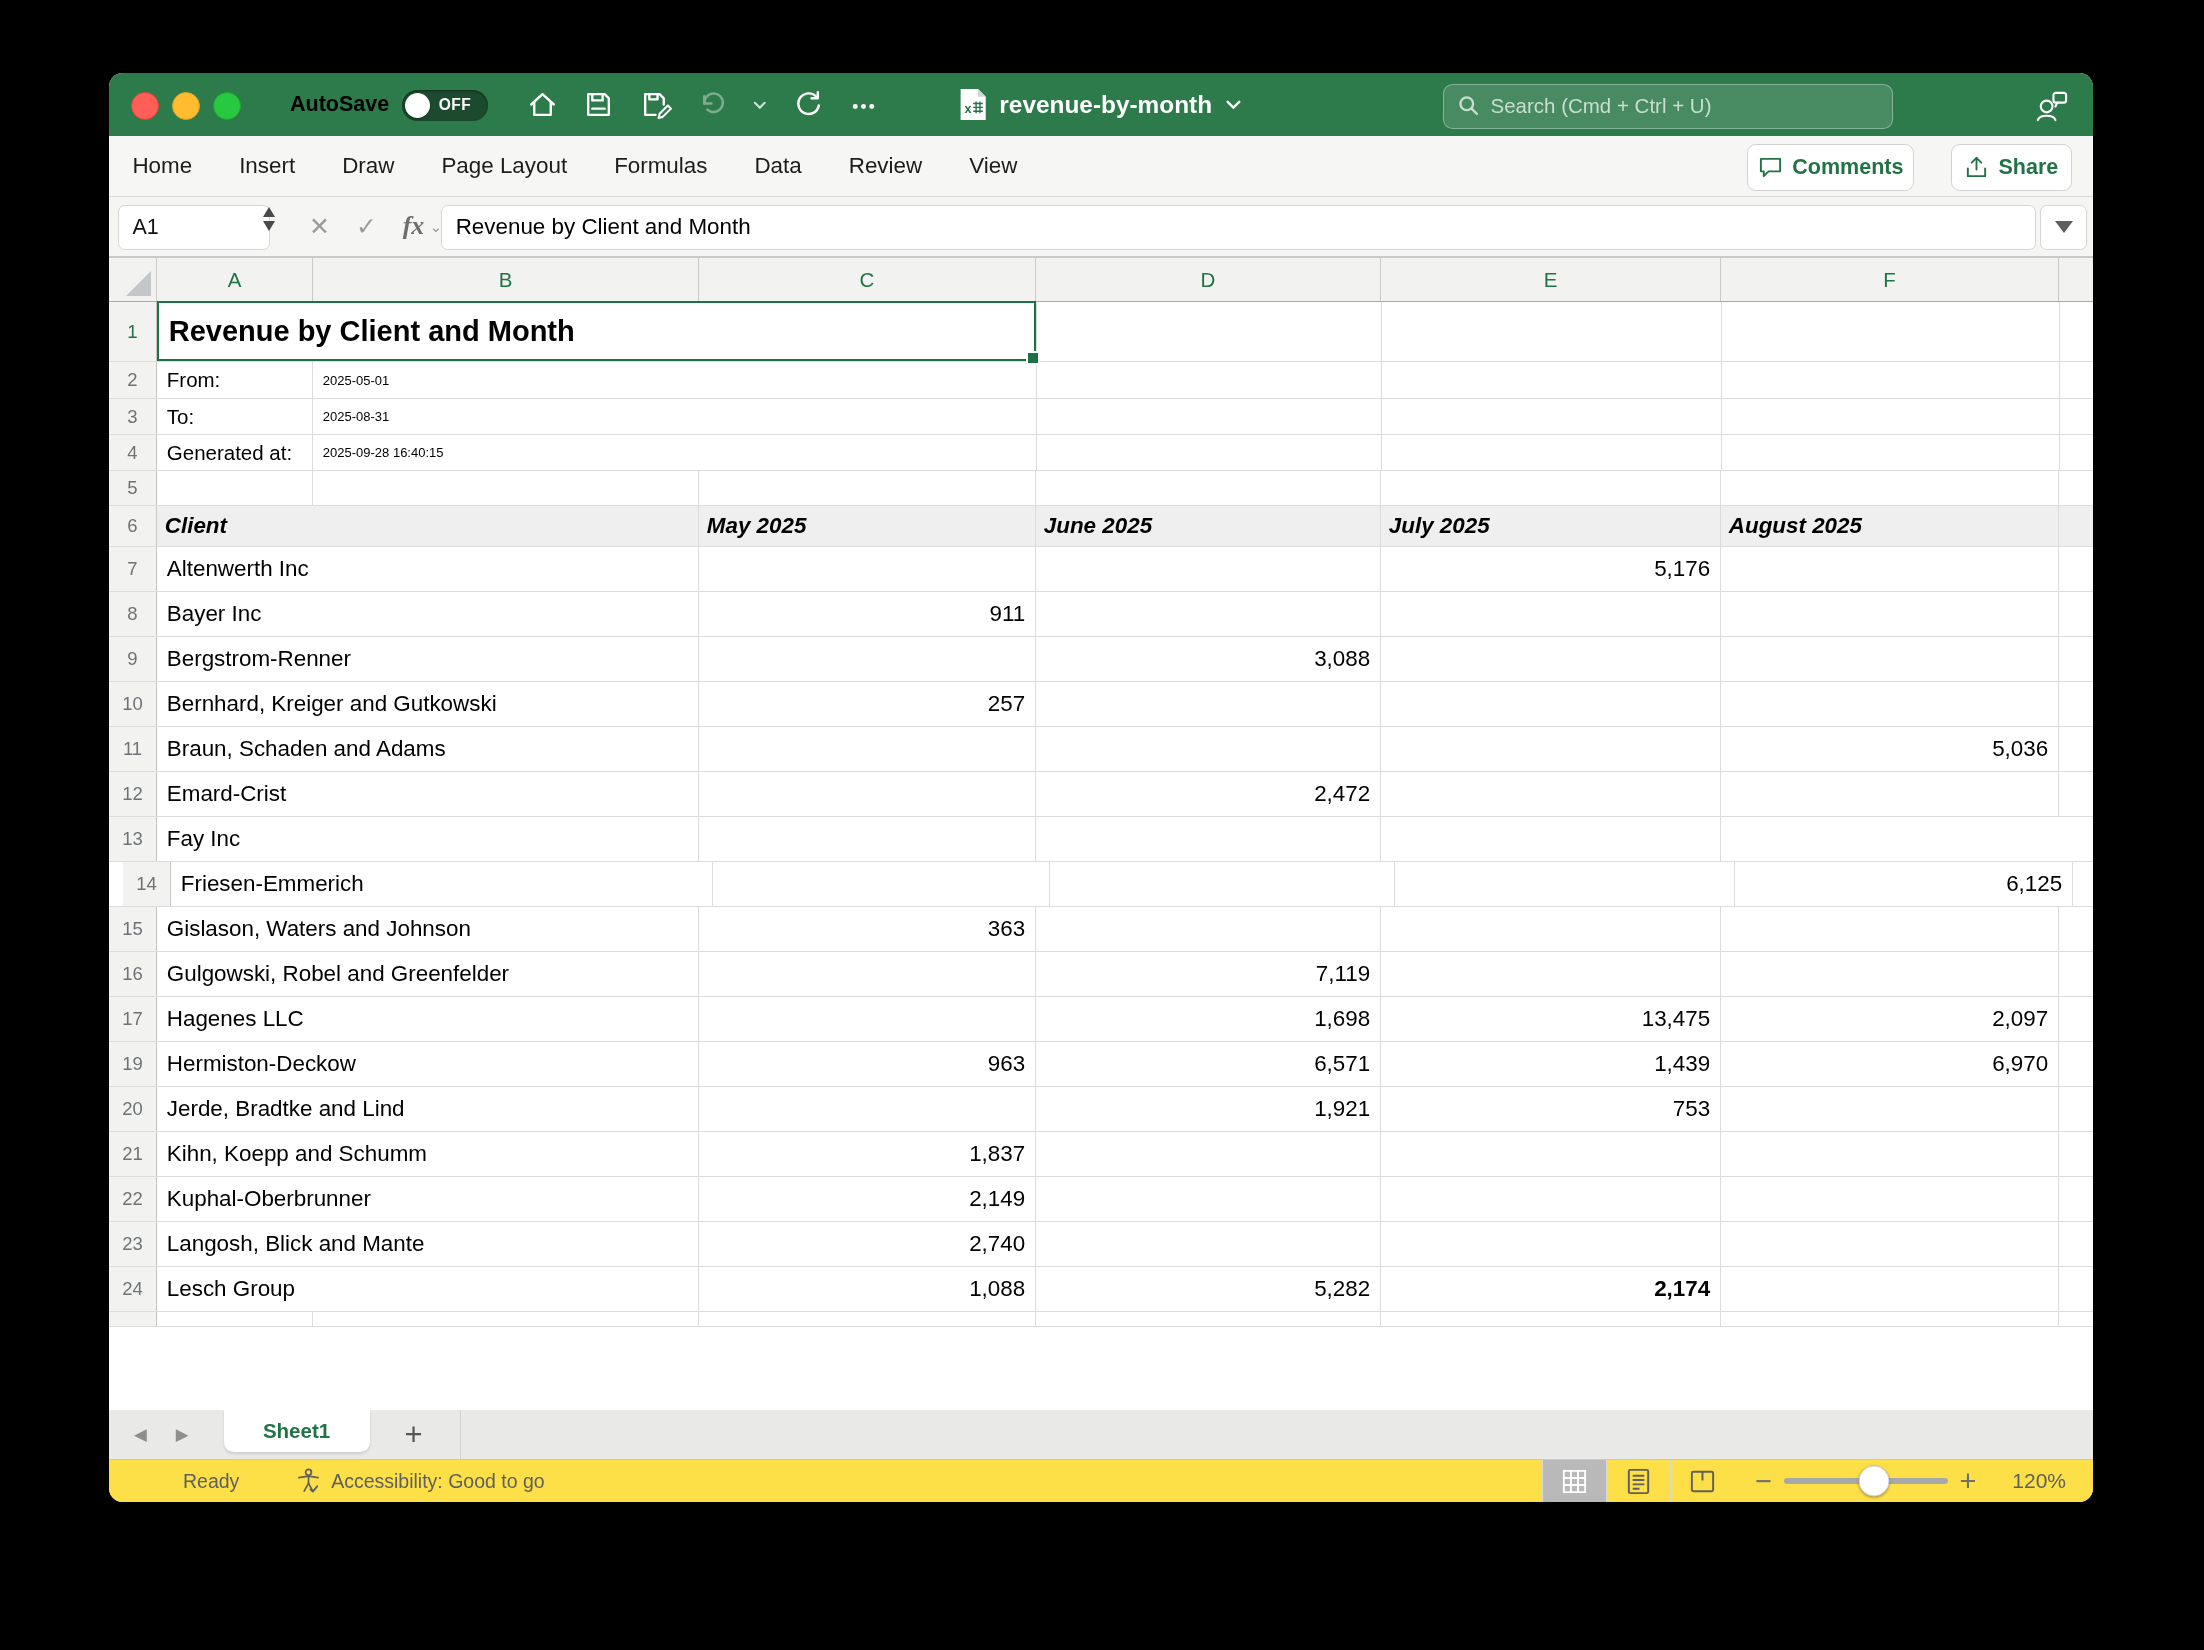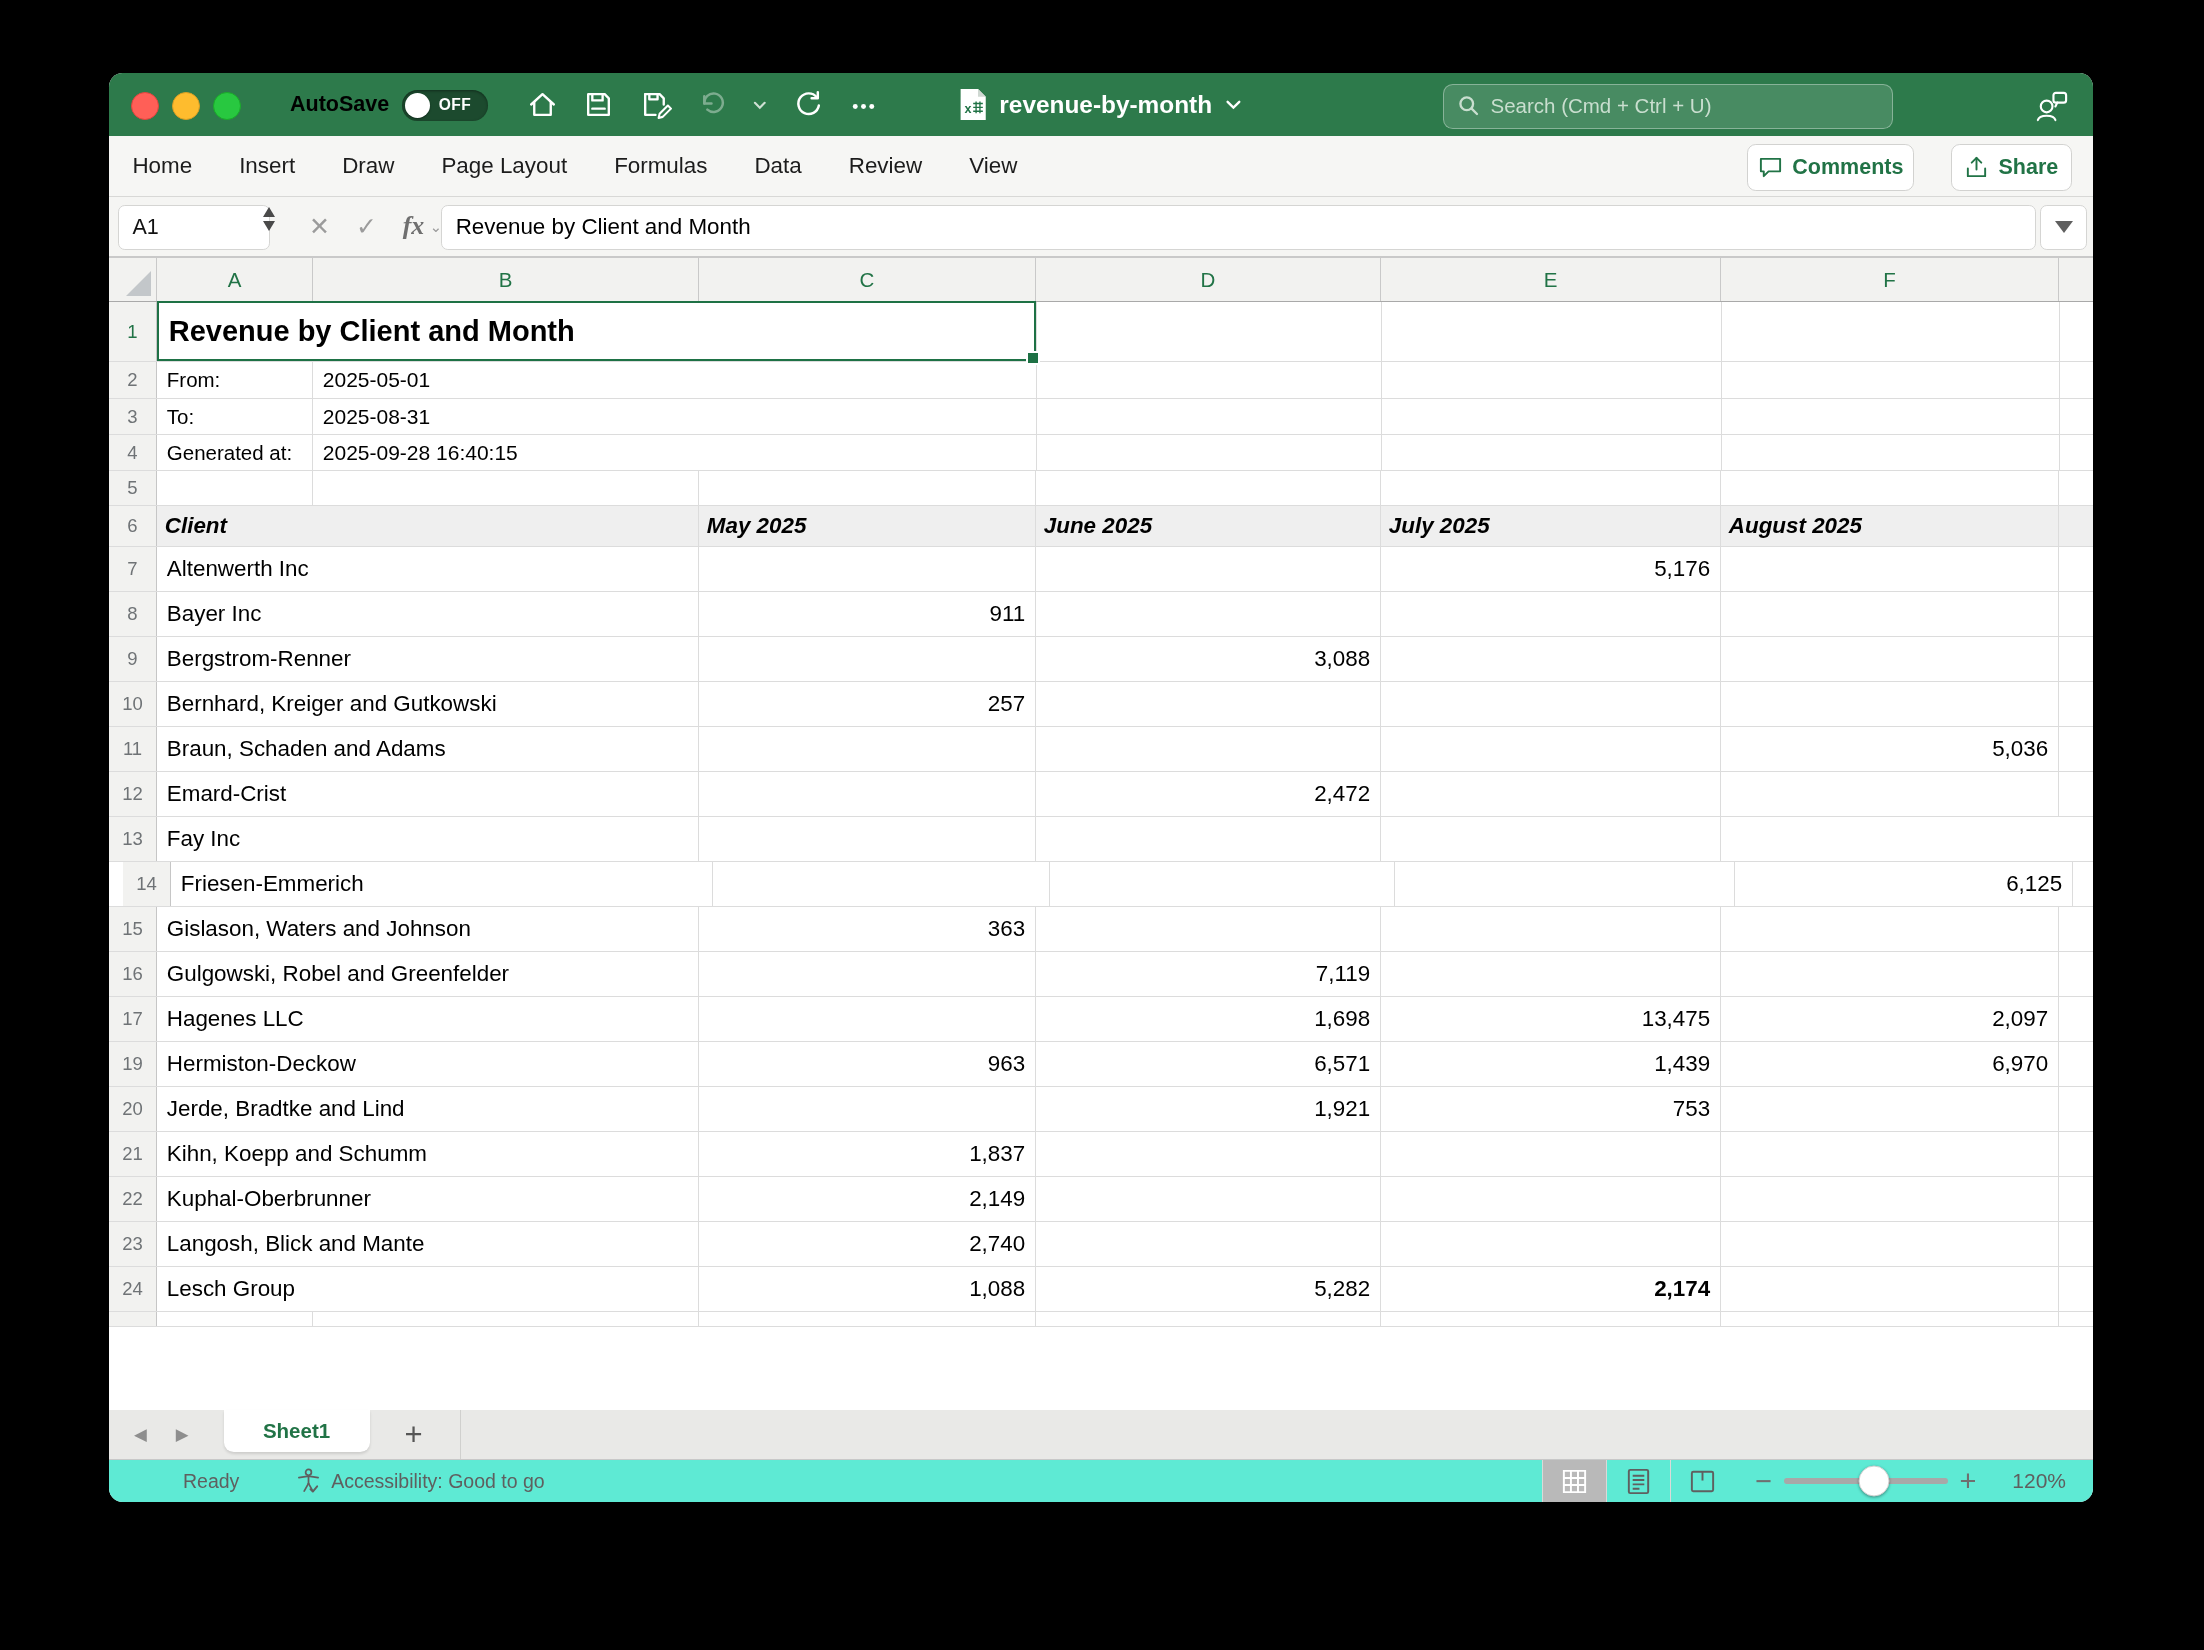--- a/index.html
+++ b/index.html
@@ -72,38 +72,38 @@
   .r{display:flex;border-bottom:1px solid #dcdcdc;box-sizing:border-box;background:#fff;}
   .r.hdr6{background:#efefef;}
   .num{width:48px;flex:0 0 auto;box-sizing:border-box;border-right:1px solid #c6c6c6;background:#f2f2f0;
     display:flex;align-items:center;justify-content:center;font-size:18.5px;color:#6f7376;}
   .num.active{color:#217346;}
   .c{display:flex;align-items:center;box-sizing:border-box;white-space:nowrap;overflow:visible;
     font-size:22.4px;color:#000;flex:0 0 auto;}
   .bl{border-left:1px solid #dcdcdc;}
   .title-c{font-weight:700;font-size:29px;padding-left:11.7px;}
   .lbl{font-size:20.5px;padding-left:9.8px;}
-  .mval{font-size:21px;padding-left:9.8px;}
+  .mval{font-size:13px;padding-left:9.8px;}
   .client{padding-left:9.8px;}
   .val{justify-content:flex-end;padding-right:9.8px;}
   .hdrc{font-style:italic;font-weight:700;padding-left:7.8px;}
   .sel{position:absolute;left:48px;top:43px;width:879px;height:60px;border:2.9px solid #1e7145;
     box-sizing:border-box;pointer-events:none;}
   .handle{position:absolute;right:-5.9px;bottom:-5.9px;width:9.8px;height:9.8px;background:#1e7145;border:2px solid #fff;}
   
   .tabbar{height:49px;background:#e9e9e7;border-bottom:1px solid #c8c8c8;display:flex;align-items:center;
     position:relative;flex:0 0 auto;}
   .nav-arrow{font-size:16.6px;color:#8e8e8e;margin-left:25px;}
   .sheettab{margin-left:35px;width:146px;height:42px;background:#fff;border-radius:0 0 9.8px 9.8px;
     display:flex;align-items:center;justify-content:center;color:#217346;font-weight:700;font-size:20.5px;
     align-self:flex-start;box-shadow:0 2px 2.9px rgba(0,0,0,.12);}
   .addsheet{margin-left:35px;font-size:31px;color:#565656;font-weight:400;}
   .tab-divider{position:absolute;left:351px;top:0;bottom:0;width:1px;background:#d0d0ce;}
   
-  .status{height:42px;background:#5eead4;display:flex;align-items:center;font-size:19.5px;color:#5f5f5f;flex:0 0 auto;}
+  .status{height:42px;background:#fde047;display:flex;align-items:center;font-size:19.5px;color:#5f5f5f;flex:0 0 auto;}
   .ready{margin-left:74px;}
   .acc{margin-left:57px;display:flex;align-items:center;gap:9.8px;}
   .right-cluster{margin-left:auto;display:flex;align-items:center;height:100%;}
   .vbtn{width:64px;height:100%;display:flex;align-items:center;justify-content:center;border-left:1px solid #dadad8;box-sizing:border-box;}
   .vbtn.active{background:#b9b9b9;}
   .zminus{margin:0 11.7px 0 21.5px;font-size:29px;color:#6f6f6f;}
   .zplus{margin:0 19.5px 0 11.7px;font-size:29px;color:#6f6f6f;}
   .ztrack{width:164px;height:5.9px;background:#a8a8a8;border-radius:2.9px;position:relative;}
   .zthumb{position:absolute;left:55%;top:50%;transform:translate(-50%,-50%);width:29px;height:29px;
     border-radius:50%;background:#fff;border:1px solid #cfcfcf;box-shadow:0 1px 2.9px rgba(0,0,0,.35);}

